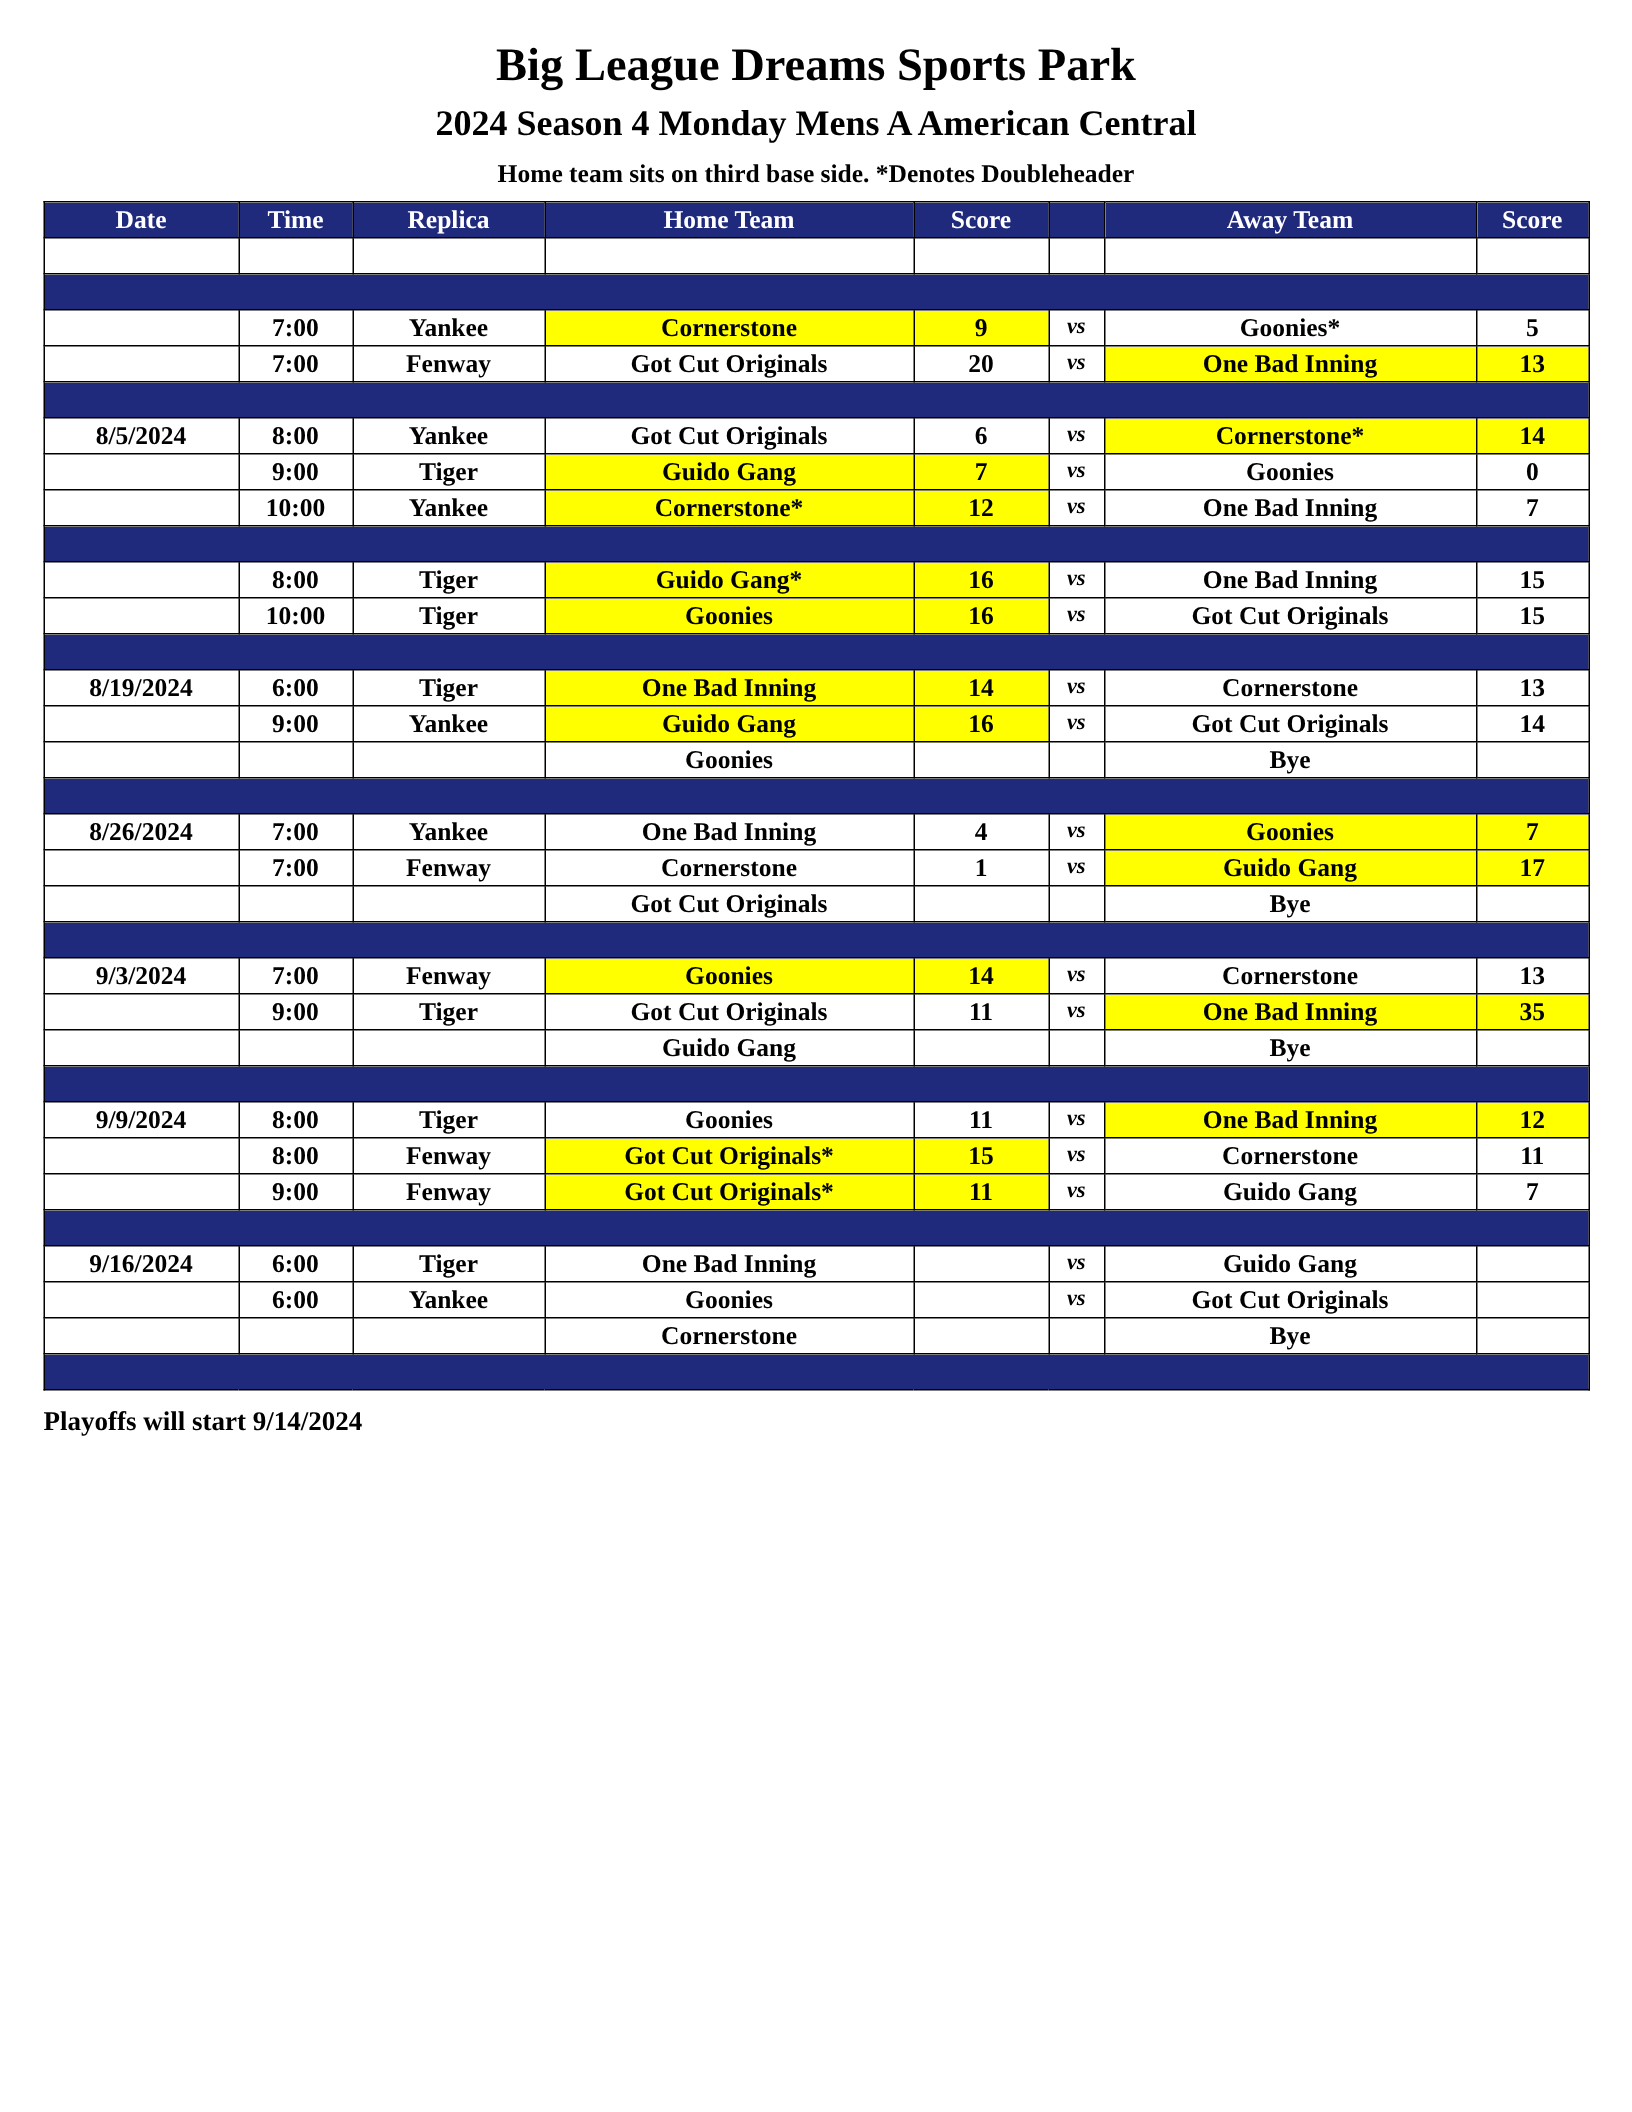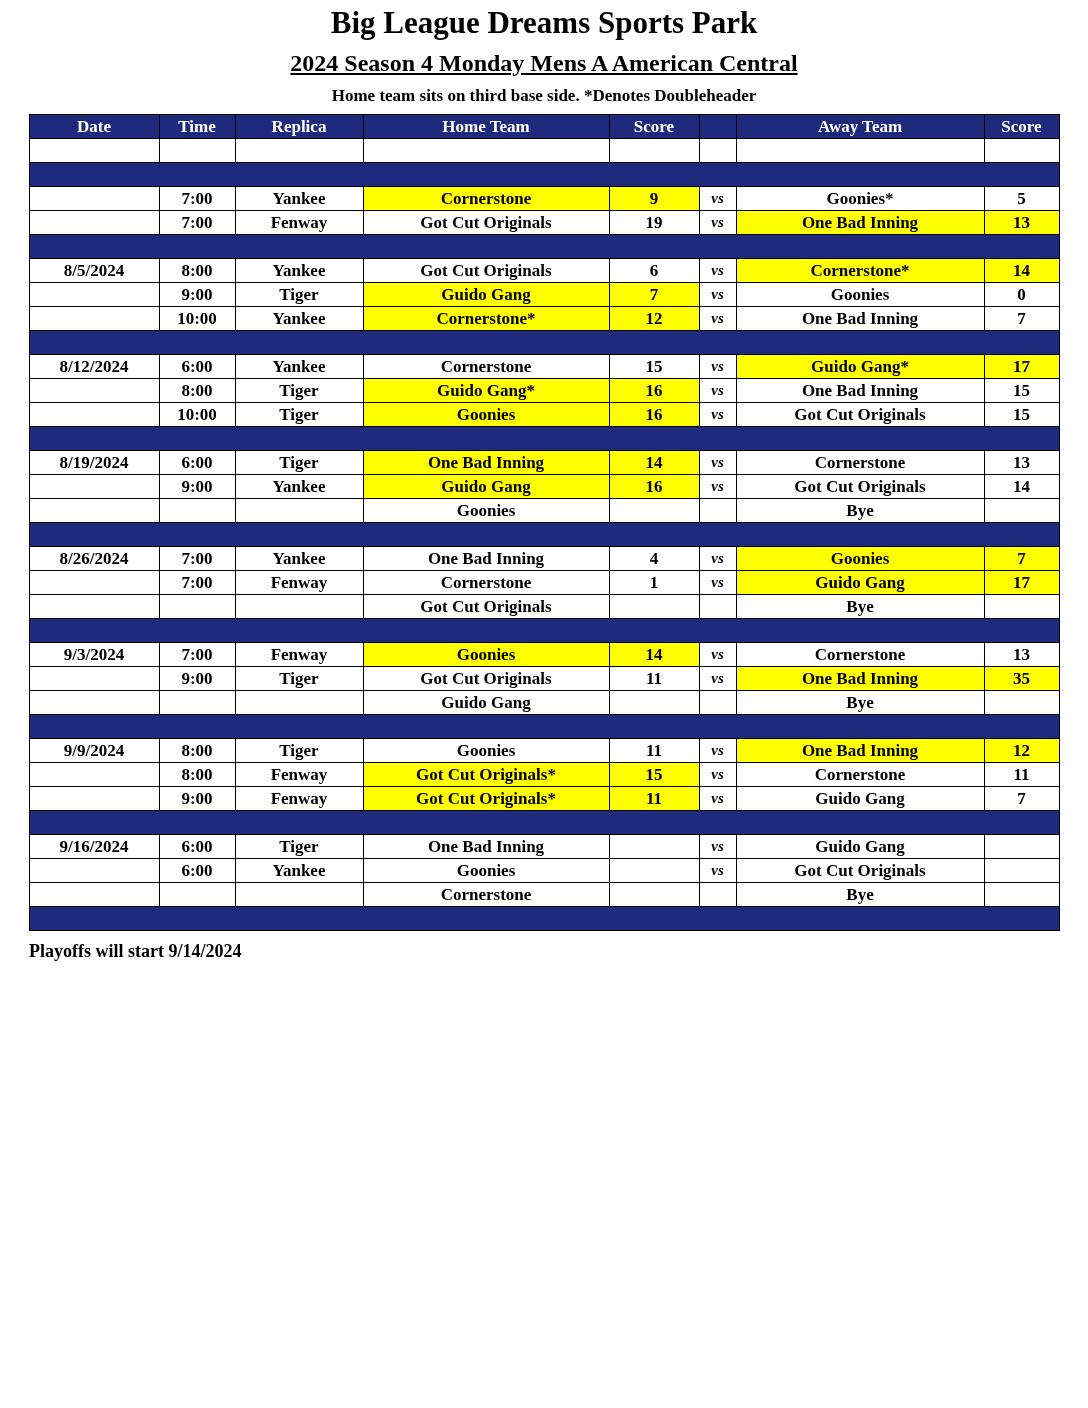--- a/index.html
+++ b/index.html
@@ -8,36 +8,35 @@
     background: #ffffff;
     width: 1088px;
     height: 1408px;
     font-family: "Liberation Serif", serif;
     color: #000;
   }
   .page {
     width: 1088px;
     height: 1408px;
     box-sizing: border-box;
-    padding-top: 4px;
+    padding-top: 24px;
   }
   .page-title {
     font-size: 31px;
     font-weight: 700;
     text-align: center;
     margin: 0;
     line-height: 38px;
   }
   .page-subtitle {
     font-size: 24px;
     font-weight: 700;
     text-align: center;
     margin: 6px 0 0 0;
     line-height: 30px;
-    text-decoration: underline;
   }
   .page-note {
     font-size: 17px;
     font-weight: 700;
     text-align: center;
     margin: 8px 0 8px 0;
   }
   table.schedule {
     border-collapse: collapse;
     table-layout: fixed;
@@ -134,21 +133,21 @@
           <td class="hl">9</td>
           <td class="vs">vs</td>
           <td>Goonies*</td>
           <td>5</td>
         </tr>
         <tr>
           <td></td>
           <td>7:00</td>
           <td>Fenway</td>
           <td>Got Cut Originals</td>
-          <td>19</td>
+          <td>20</td>
           <td class="vs">vs</td>
           <td class="hl">One Bad Inning</td>
           <td class="hl">13</td>
         </tr>
         <tr class="separator">
           <td colspan="8"></td>
         </tr>
         <tr>
           <td>8/5/2024</td>
           <td>8:00</td>
@@ -174,30 +173,20 @@
           <td>10:00</td>
           <td>Yankee</td>
           <td class="hl">Cornerstone*</td>
           <td class="hl">12</td>
           <td class="vs">vs</td>
           <td>One Bad Inning</td>
           <td>7</td>
         </tr>
         <tr class="separator">
           <td colspan="8"></td>
-        </tr>
-        <tr>
-          <td>8/12/2024</td>
-          <td>6:00</td>
-          <td>Yankee</td>
-          <td>Cornerstone</td>
-          <td>15</td>
-          <td class="vs">vs</td>
-          <td class="hl">Guido Gang*</td>
-          <td class="hl">17</td>
         </tr>
         <tr>
           <td></td>
           <td>8:00</td>
           <td>Tiger</td>
           <td class="hl">Guido Gang*</td>
           <td class="hl">16</td>
           <td class="vs">vs</td>
           <td>One Bad Inning</td>
           <td>15</td>

